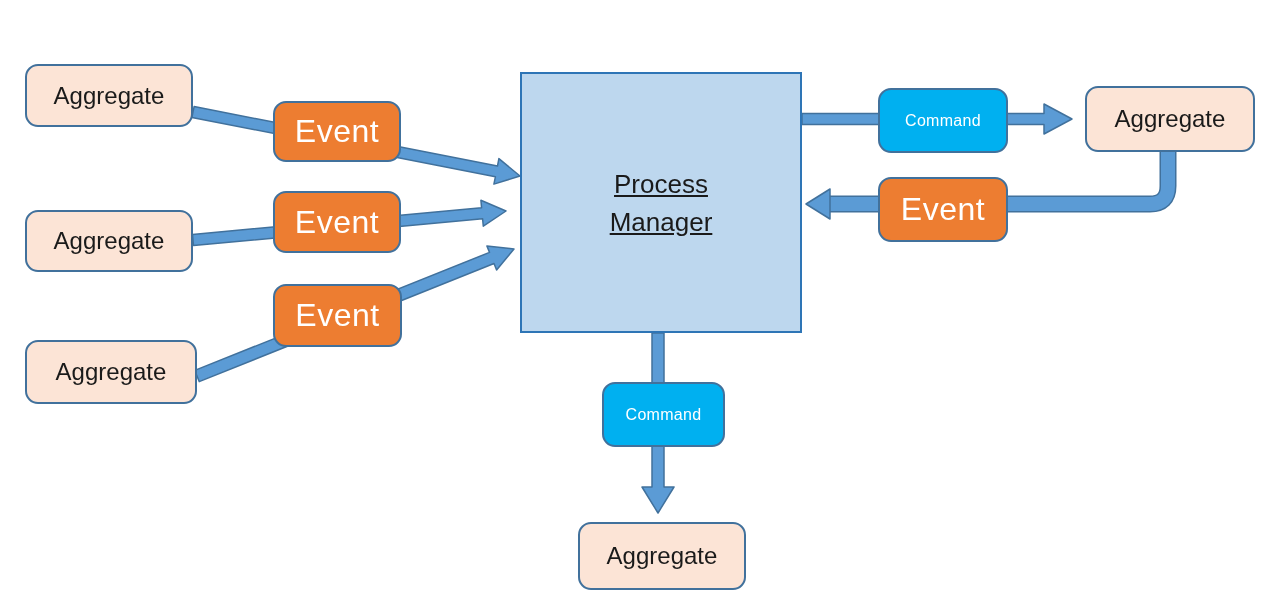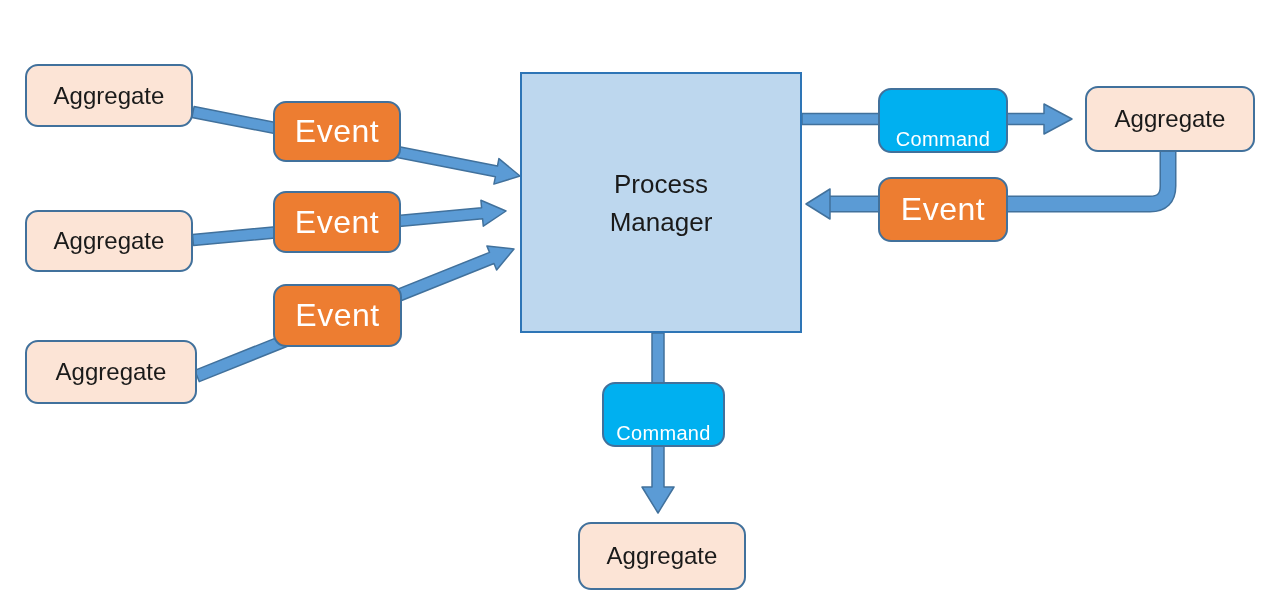--- a/index.html
+++ b/index.html
@@ -33,27 +33,27 @@
     font-size:24px;
   }
   .ev{
     background:var(--event-fill,#ed7d31);
     color:var(--text-light,#ffffff);
     font-size:32px;letter-spacing:0.5px;
   }
   .cmd{
     background:var(--command-fill,#00b0f0);
     color:var(--text-light,#ffffff);
-    font-size:20px;letter-spacing:0.3px;align-items:flex-end;
+    font-size:16px;letter-spacing:0.3px;
   }
   .pm{
     background:var(--pm-fill,#bdd7ee);
     border:2px solid var(--pm-border,#2e75b6);
     color:var(--text-dark,#1a1a1a);
-    font-size:26px;line-height:38px;
+    font-size:26px;line-height:38px;text-decoration:underline;
   }
   .pm .pm-label{display:block;width:170px;white-space:normal;text-align:center;}
 </style>
 </head>
 <body>
 
 <div class="canvas">
 
   <svg id="connectors" width="1267" height="609" viewBox="0 0 1267 609">
       <path d="M1168,152 V186 Q1168,204 1150,204 H830" class="elbow-under"></path>

